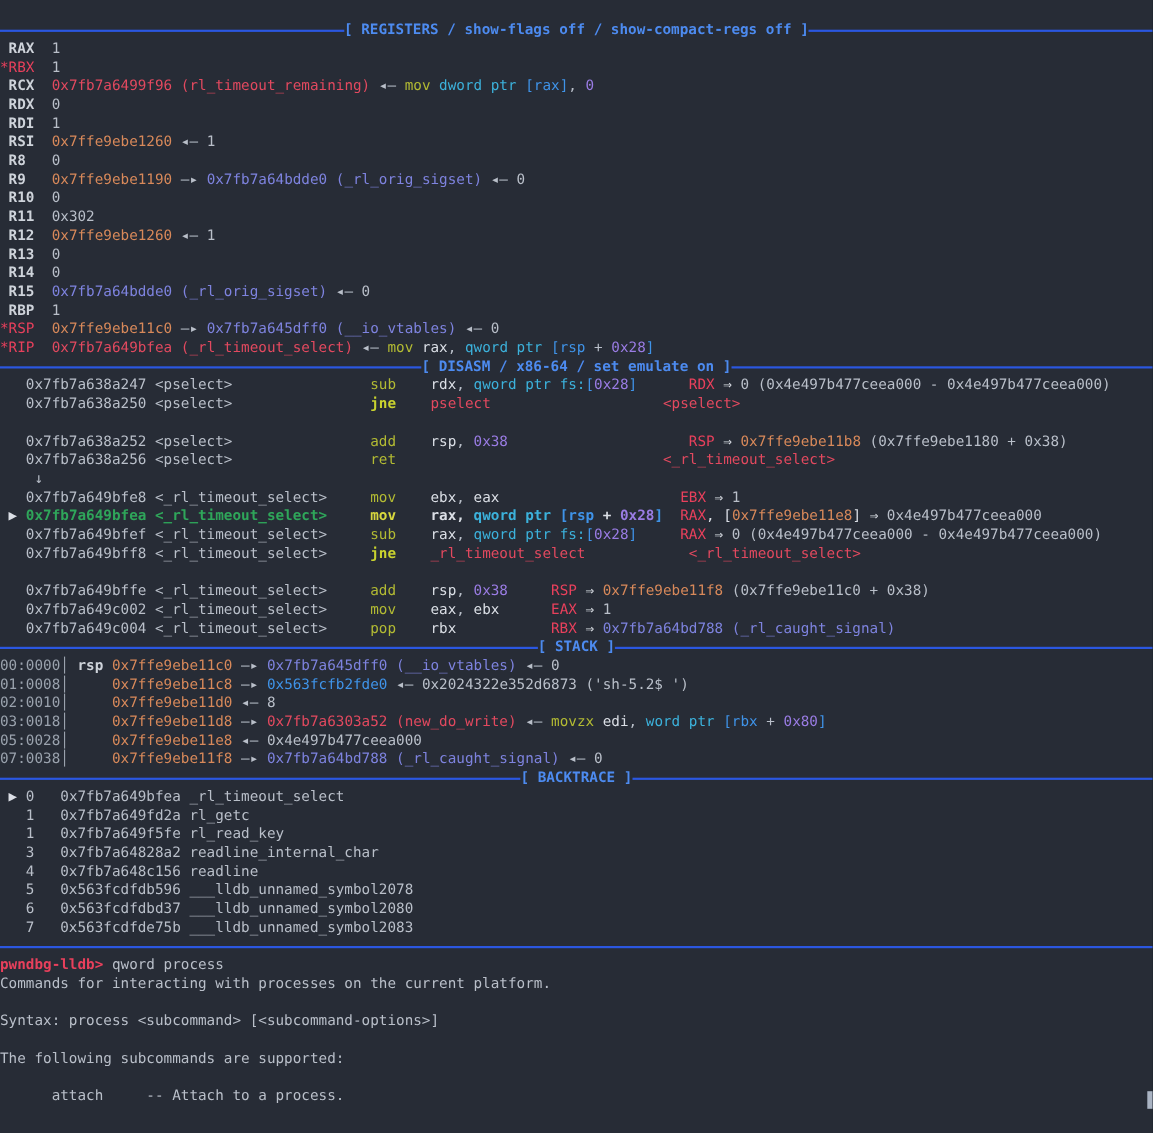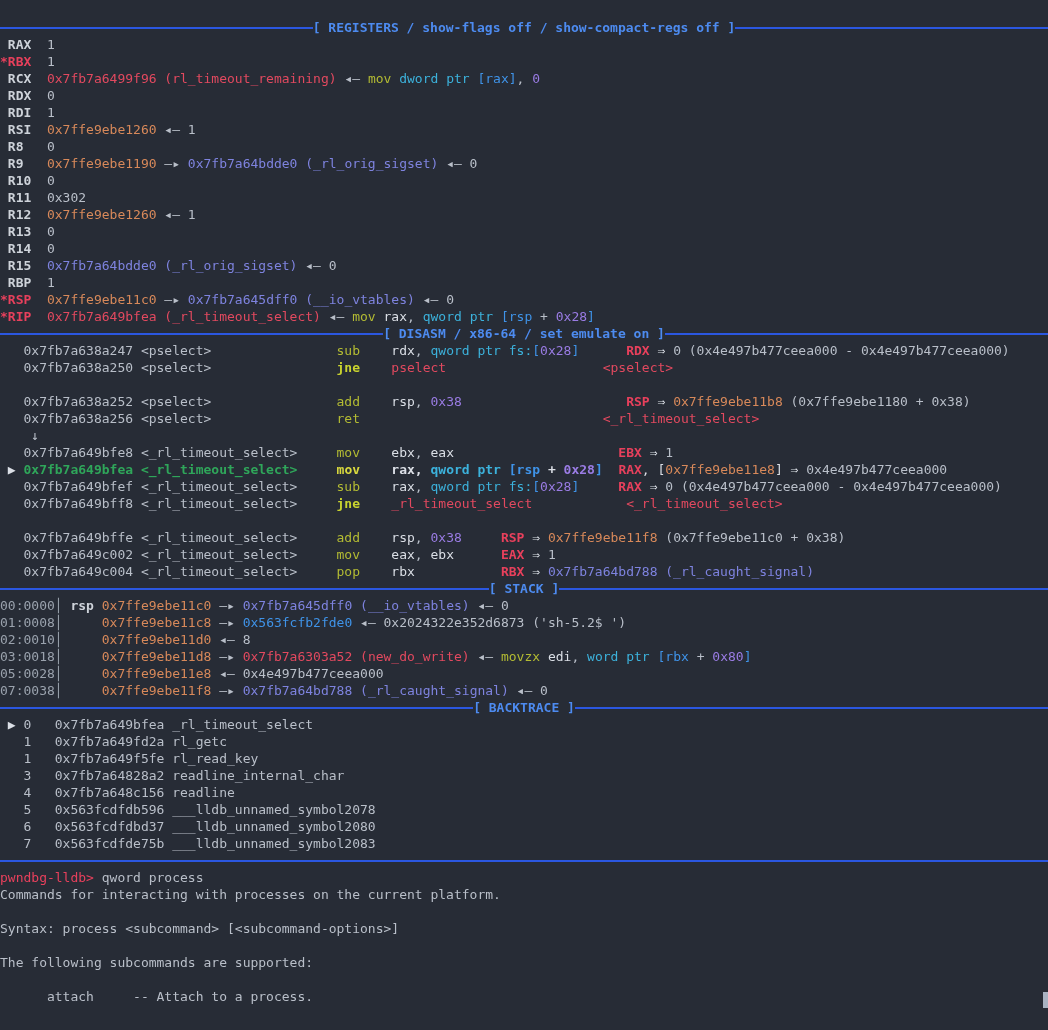--- a/index.html
+++ b/index.html
@@ -18,34 +18,34 @@
   .hdr-row::before,.hdr-row::after{content:"";flex:1;height:0;border-top:2px solid var(--rule_blue);}
   .hdr-title{color:var(--header_blue);font-weight:bold;white-space:pre;line-height:17px;}
   .sep-row{height:17px;display:flex;align-items:center;}
   .sep-row::before{content:"";flex:1;height:0;border-top:2px solid var(--rule_blue);}
   .c-p{color:var(--plain);}
   .c-w{color:var(--white);}
   .c-wb{color:var(--white);font-weight:bold;}
   .c-b{color:var(--bold_label);font-weight:bold;}
   .c-dim{color:var(--dim);}
   .c-rd{color:var(--red);}
-  .c-rdb{color:var(--red_bold);font-weight:bold;}
+  .c-rdb{color:var(--red_bold);font-weight:normal;}
   .c-or{color:var(--orange);}
   .c-pb{color:var(--purple_blue);}
   .c-bl{color:var(--blue);}
   .c-blb{color:var(--blue);font-weight:bold;}
   .c-cy{color:var(--cyan);}
   .c-cyb{color:var(--cyan);font-weight:bold;}
   .c-pu{color:var(--purple);}
   .c-pub{color:var(--purple);font-weight:bold;}
   .c-ol{color:var(--olive);}
   .c-olb{color:var(--olive_bold);font-weight:bold;}
   .c-yb{color:var(--yellow_bold);font-weight:bold;}
   .c-gr{color:var(--green_bold);font-weight:bold;}
-  .c-pr{color:var(--red_bold);font-weight:normal;}
+  .c-pr{color:var(--red_bold);font-weight:bold;}
   .scroll-thumb{
     position:absolute;right:0;top:992px;width:5px;height:16px;
     background:var(--scrollbar);
   }
 </style>
 </head>
 <body>
 
 <div class="screen">
   <div id="content">

